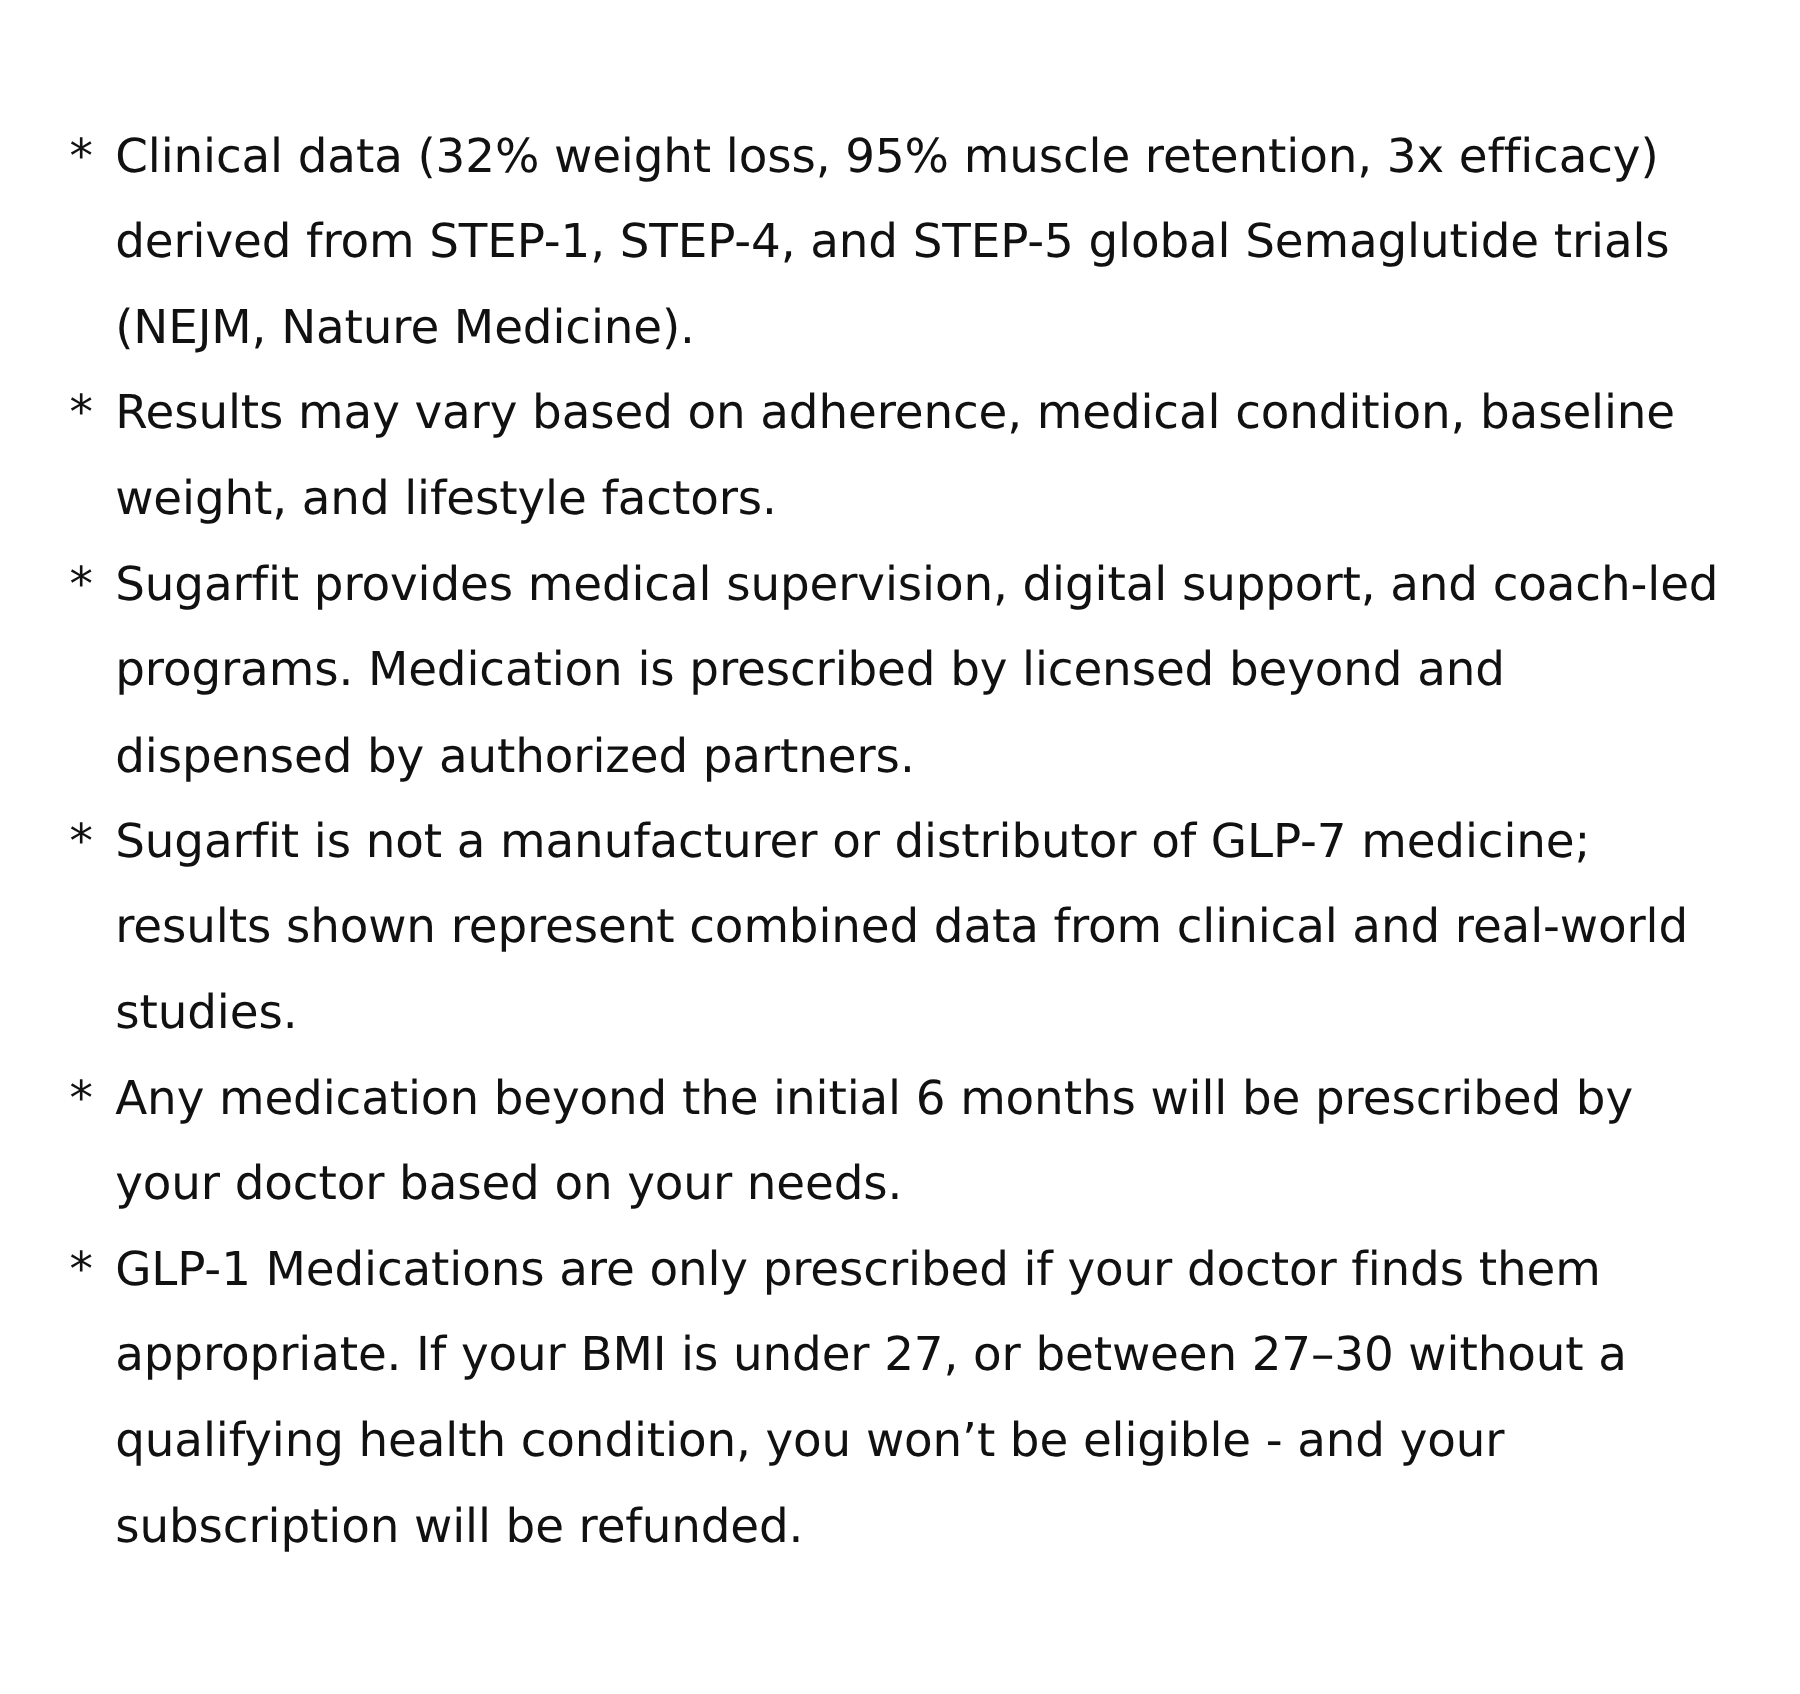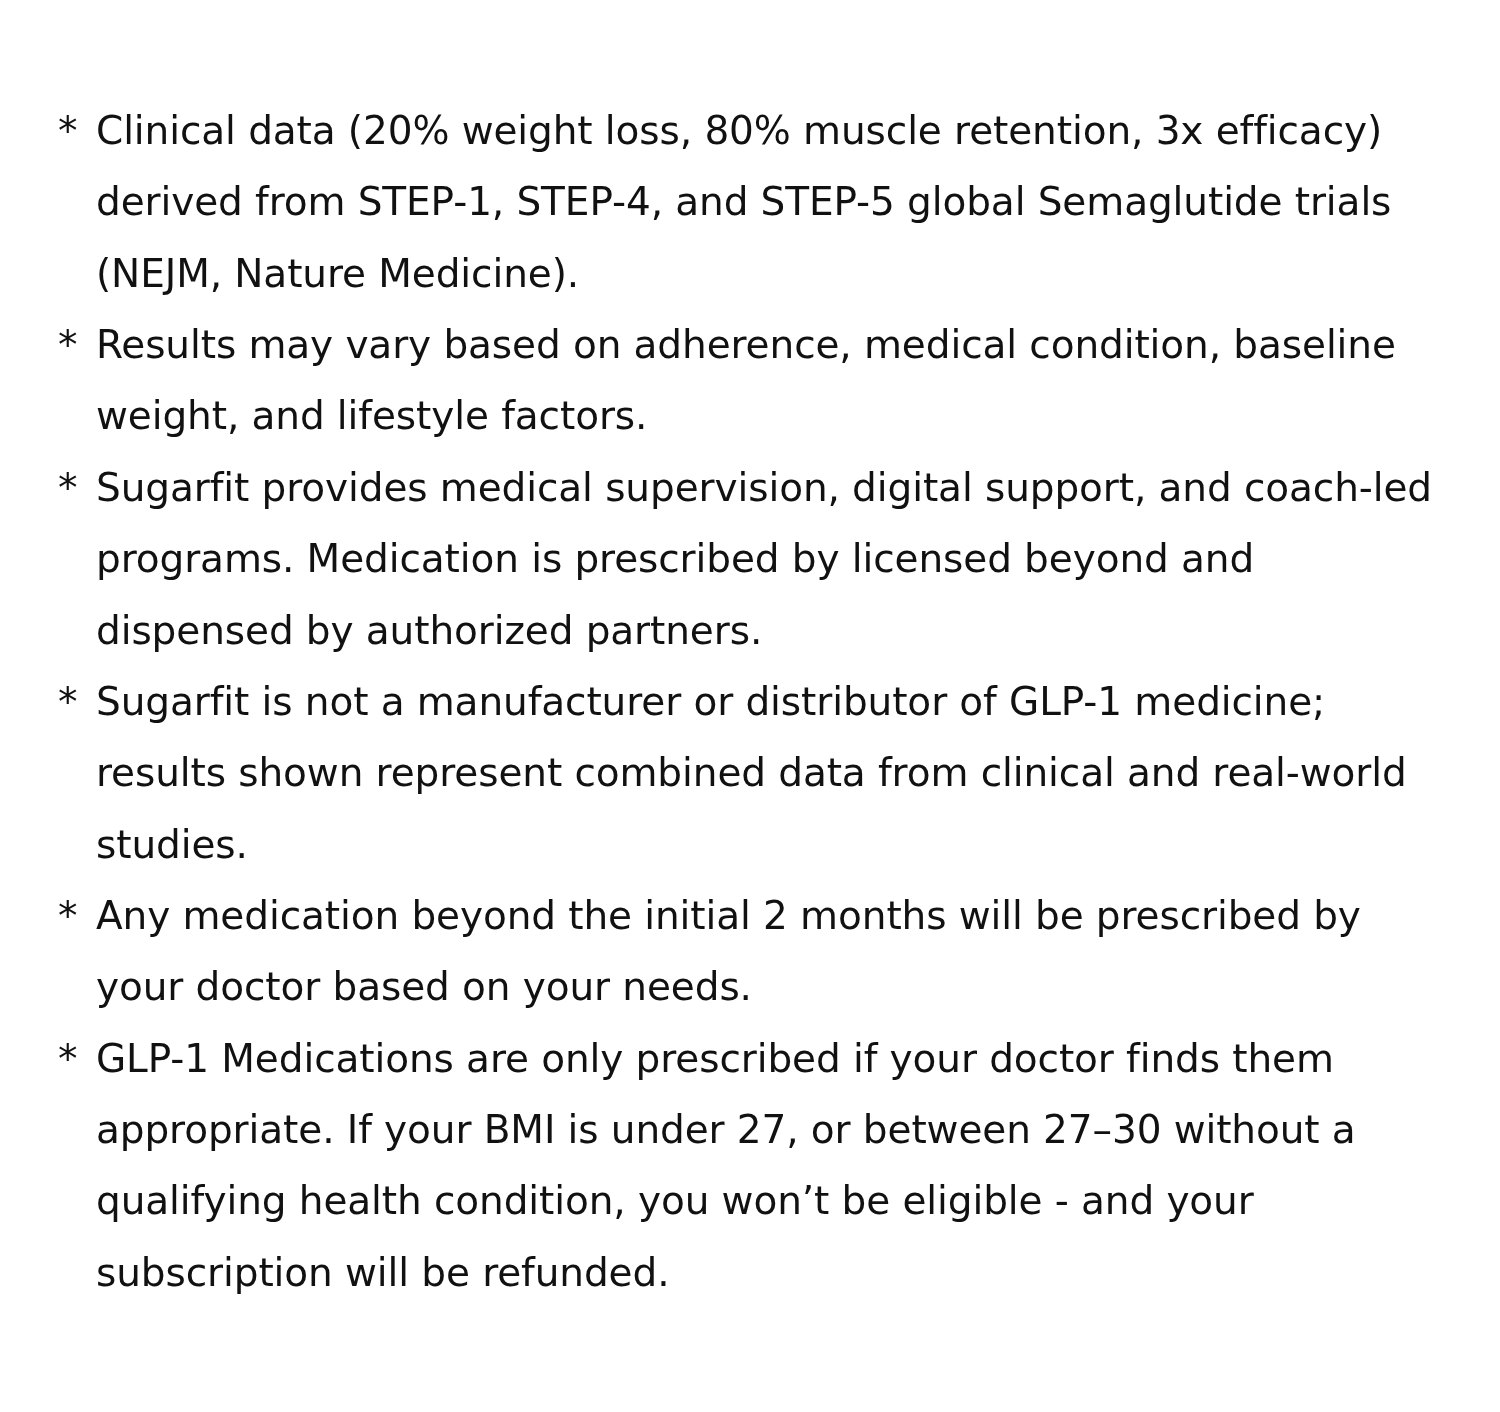--- a/index.html
+++ b/index.html
@@ -47,41 +47,41 @@
   }
 </style>
 </head>
 <body>
 
 <div class="disclaimer-sheet">
   <ul class="disclaimer-list">
 
     <li class="disclaimer-item">
       <span class="bullet-marker">*</span>
-      <span class="item-text">Clinical data (20% weight loss, 80% muscle retention, 3x efficacy) derived from STEP-1, STEP-4, and STEP-5 global Semaglutide trials (NEJM, Nature Medicine).</span>
+      <span class="item-text">Clinical data (32% weight loss, 95% muscle retention, 3x efficacy) derived from STEP-1, STEP-4, and STEP-5 global Semaglutide trials (NEJM, Nature Medicine).</span>
     </li>
 
     <li class="disclaimer-item">
       <span class="bullet-marker">*</span>
       <span class="item-text">Results may vary based on adherence, medical condition, baseline weight, and lifestyle factors.</span>
     </li>
 
     <li class="disclaimer-item">
       <span class="bullet-marker">*</span>
       <span class="item-text">Sugarfit provides medical supervision, digital support, and coach-led programs. Medication is prescribed by licensed beyond and dispensed by authorized partners.</span>
     </li>
 
     <li class="disclaimer-item">
       <span class="bullet-marker">*</span>
-      <span class="item-text">Sugarfit is not a manufacturer or distributor of GLP-1 medicine; results shown represent combined data from clinical and real-world studies.</span>
+      <span class="item-text">Sugarfit is not a manufacturer or distributor of GLP-7 medicine; results shown represent combined data from clinical and real-world studies.</span>
     </li>
 
     <li class="disclaimer-item">
       <span class="bullet-marker">*</span>
-      <span class="item-text">Any medication beyond the initial 2 months will be prescribed by your doctor based on your needs.</span>
+      <span class="item-text">Any medication beyond the initial 6 months will be prescribed by your doctor based on your needs.</span>
     </li>
 
     <li class="disclaimer-item">
       <span class="bullet-marker">*</span>
       <span class="item-text">GLP-1 Medications are only prescribed if your doctor finds them appropriate. If your BMI is under 27, or between 27–30 without a qualifying health condition, you won’t be eligible - and your subscription will be refunded.</span>
     </li>
 
   </ul>
 </div>
 

